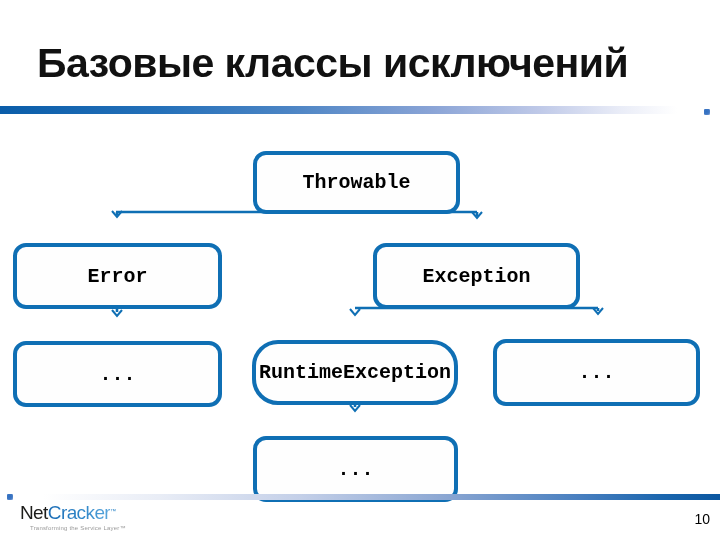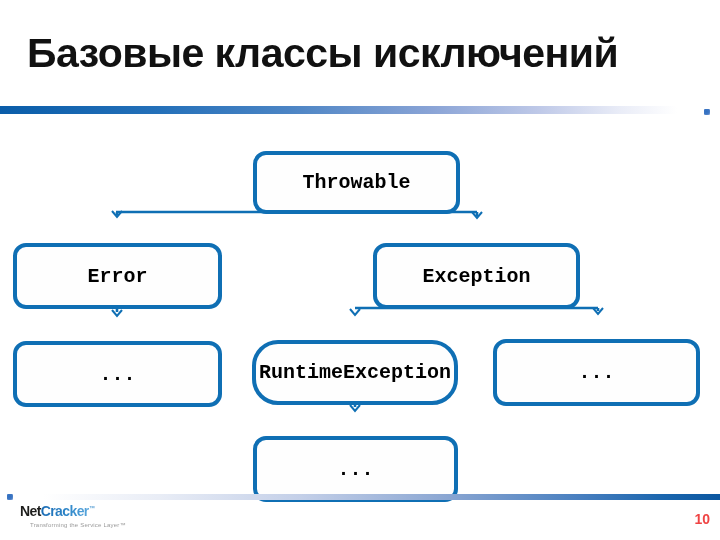--- a/index.html
+++ b/index.html
@@ -9,21 +9,21 @@
     position: relative;
     overflow: hidden;
     font-family: "Liberation Sans", sans-serif;
   }
   .slide { position: absolute; inset: 0; }
 
   
   .title {
     position: absolute;
     left: 27px; top: 30px;
-    margin: 0;
+    margin: 10px;
     font-size: 41px;
     font-weight: bold;
     letter-spacing: -0.5px;
     color: #111111;
     white-space: nowrap;
   }
 
   
   .header-bar {
     position: absolute;
@@ -86,22 +86,22 @@
     border-radius: 1px;
   }
 
   .logo {
     position: absolute;
     left: 20px; top: 503px;
     line-height: 1;
   }
   .logo-line { white-space: nowrap; }
   .logo-net, .logo-cracker {
-    font-size: 14px;
-    font-weight: bold;
+    font-size: 19px;
+    font-weight: normal;
     letter-spacing: -0.6px;
   }
   .logo-net { color: #1d1d1b; }
   .logo-cracker {
     background: linear-gradient(to right, #1b6cb5 0%, #2e86c8 55%, #5aa7dd 100%);
     -webkit-background-clip: text;
     background-clip: text;
     color: transparent;
   }
   .logo-tm {
@@ -115,22 +115,22 @@
     font-size: 6px;
     color: #9a9a9a;
     letter-spacing: 0.2px;
     white-space: nowrap;
   }
 
   .page-number {
     position: absolute;
     right: 10px; top: 511px;
     font-size: 14px;
-    font-weight: bold;
-    color: #ef4444;
+    font-weight: normal;
+    color: #000000;
   }
 </style>
 </head>
 <body>
 
 <div class="slide">
 
   <h1 class="title">Базовые классы исключений</h1>
 
   <div class="header-bar"></div>

